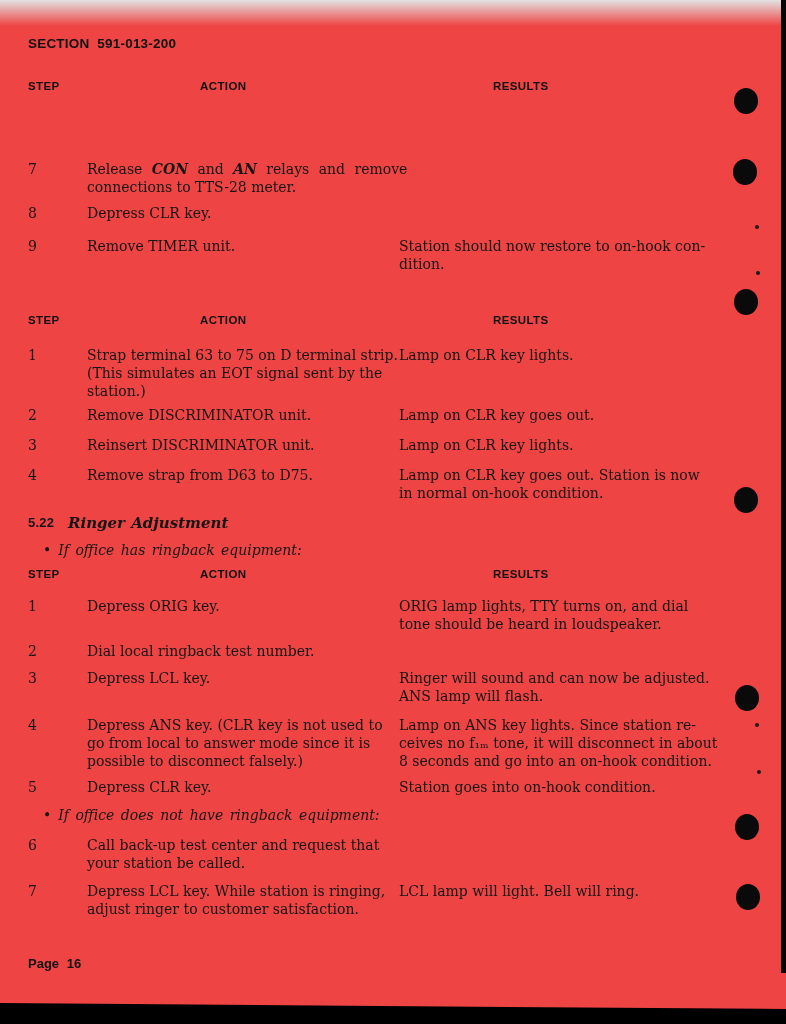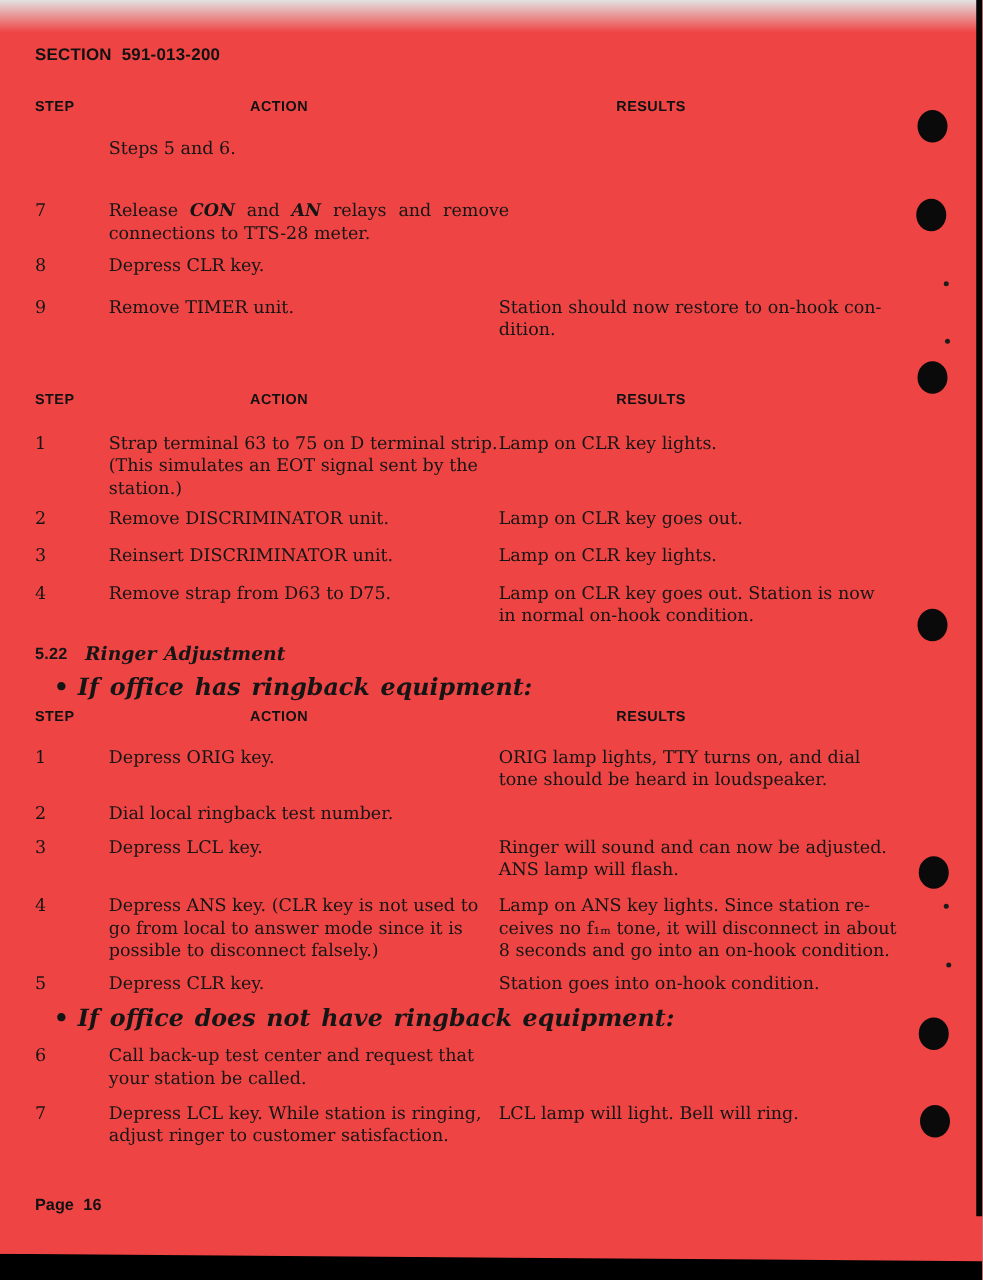--- a/index.html
+++ b/index.html
@@ -27,22 +27,22 @@
   .line{white-space:nowrap;font-size:14px;line-height:18px;}
   .just{word-spacing:5px;}
   .bi{font-weight:700;font-style:italic;}
   .note-block{position:absolute;left:87px;width:640px;}
   .note-label{margin-right:7px;}
   .sec-head{position:absolute;left:28px;width:740px;height:20px;}
   .sec-num{position:absolute;left:0;top:1px;font-family:"Liberation Sans",sans-serif;
     font-weight:700;font-size:13px;letter-spacing:.2px;}
   .sec-title{position:absolute;left:40px;top:0;font-weight:700;font-style:italic;
     font-size:15px;white-space:nowrap;word-spacing:1px;}
-  .bullet-row{position:absolute;left:43px;font-weight:700;font-style:italic;
-    font-size:19px;line-height:18px;white-space:nowrap;word-spacing:2px;text-align:center;}
+  .bullet-row{position:absolute;left:43px;font-weight:400;font-style:italic;
+    font-size:14px;line-height:18px;white-space:nowrap;word-spacing:2px;text-align:center;}
   .bullet-glyph{font-style:normal;margin-right:7px;}
   .footer{position:absolute;left:28px;top:956px;
     font-family:"Liberation Sans",sans-serif;font-weight:700;font-size:13px;
     word-spacing:4px;color:#111;}
   .dot{position:absolute;width:24px;height:26px;border-radius:50%;background:#0a0a0a;}
   .speck{position:absolute;width:4px;height:4px;border-radius:50%;background:#1c1c1c;}
   .right-bar{position:absolute;left:781px;top:0;width:5px;height:973px;background:#050505;}
   .bottom-bar{position:absolute;left:0;top:1001px;width:786px;height:23px;background:#000;
     clip-path:polygon(0 2px,100% 8px,100% 100%,0 100%);}
 </style>
@@ -55,21 +55,20 @@
 
   <div class="doc-section">SECTION 591-013-200</div>
 
   <div class="colhead-row" style="top:80px">
     <span class="colhead ch-step">STEP</span>
     <span class="colhead ch-action">ACTION</span>
     <span class="colhead ch-results">RESULTS</span>
   </div>
 
   <div class="note-block" style="top:110px">
-    <div class="line">Steps 5 and 6.</div>
   </div>
 
   <div class="row" style="top:160px">
     <div class="step">7</div>
     <div class="action">
       <div class="line just">
         <span>Release </span><span class="bi">CON</span><span> and </span><span class="bi">AN</span><span> relays and remove</span>
       </div>
       <div class="line">connections to TTS-28 meter.</div>
     </div>

